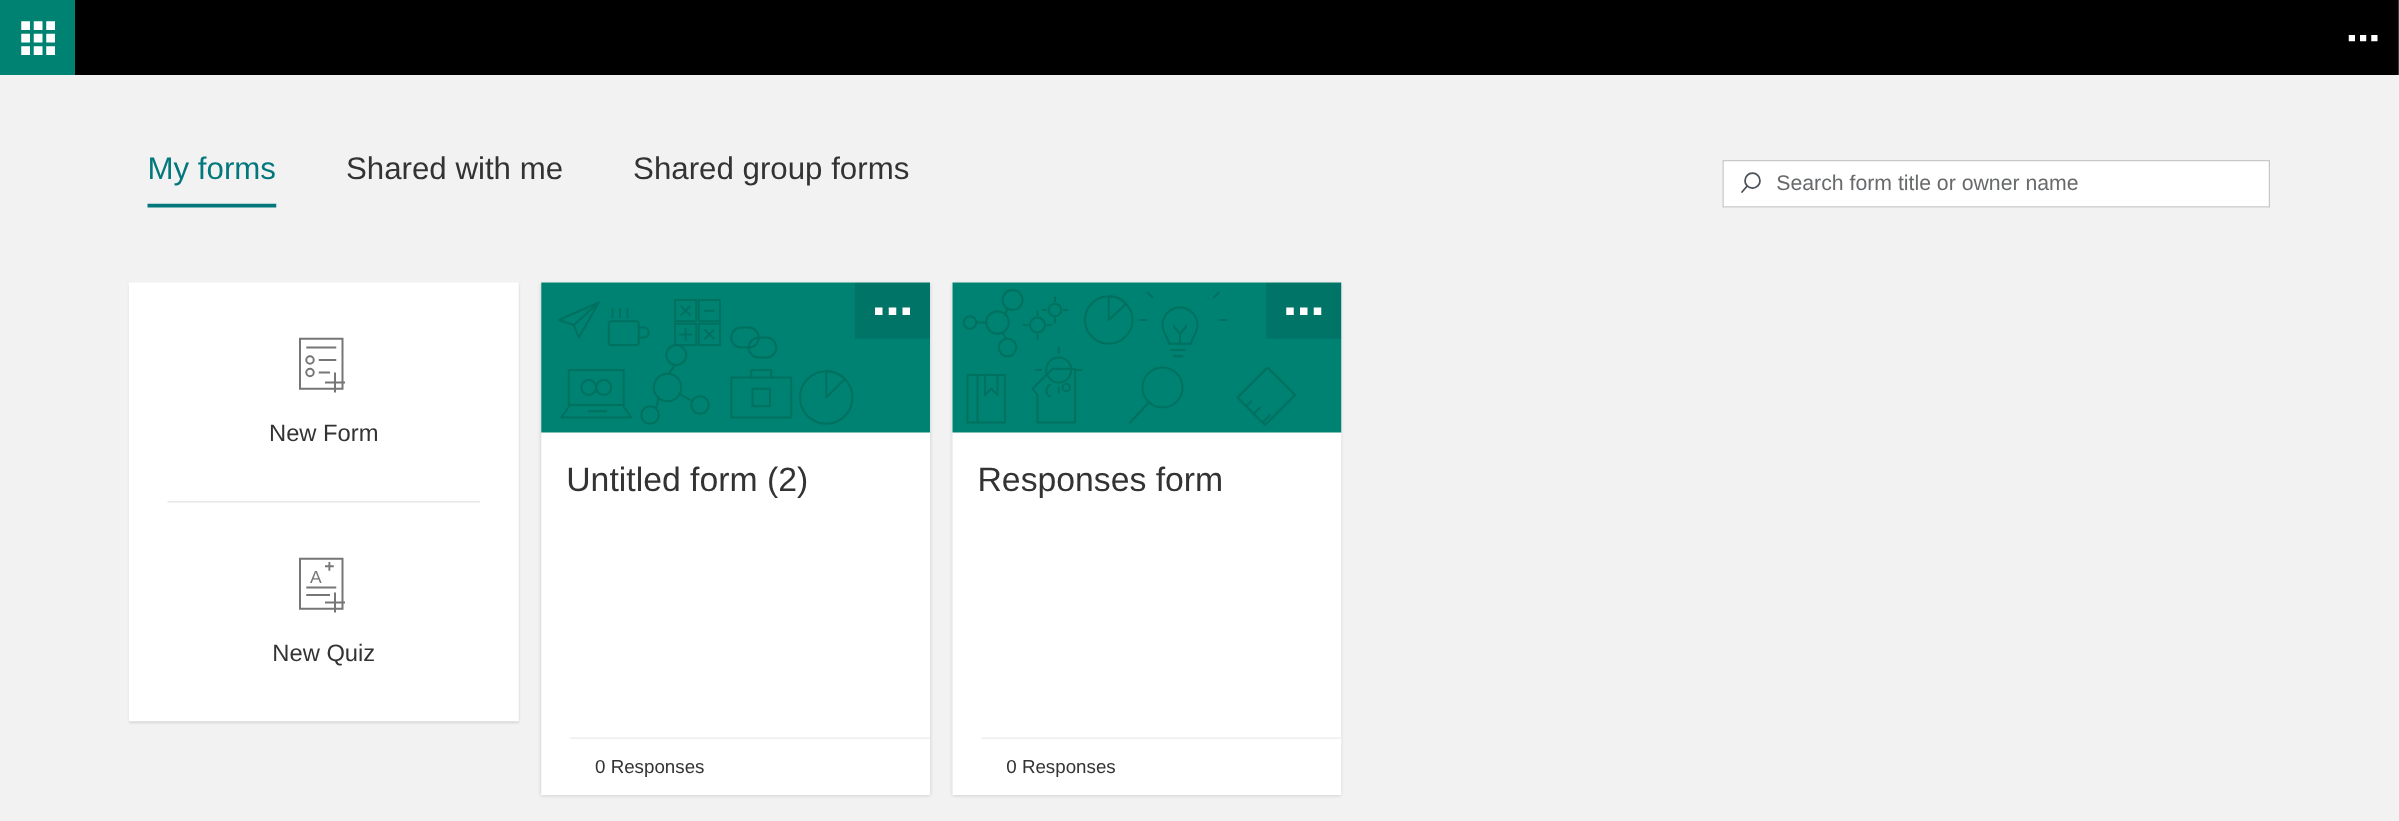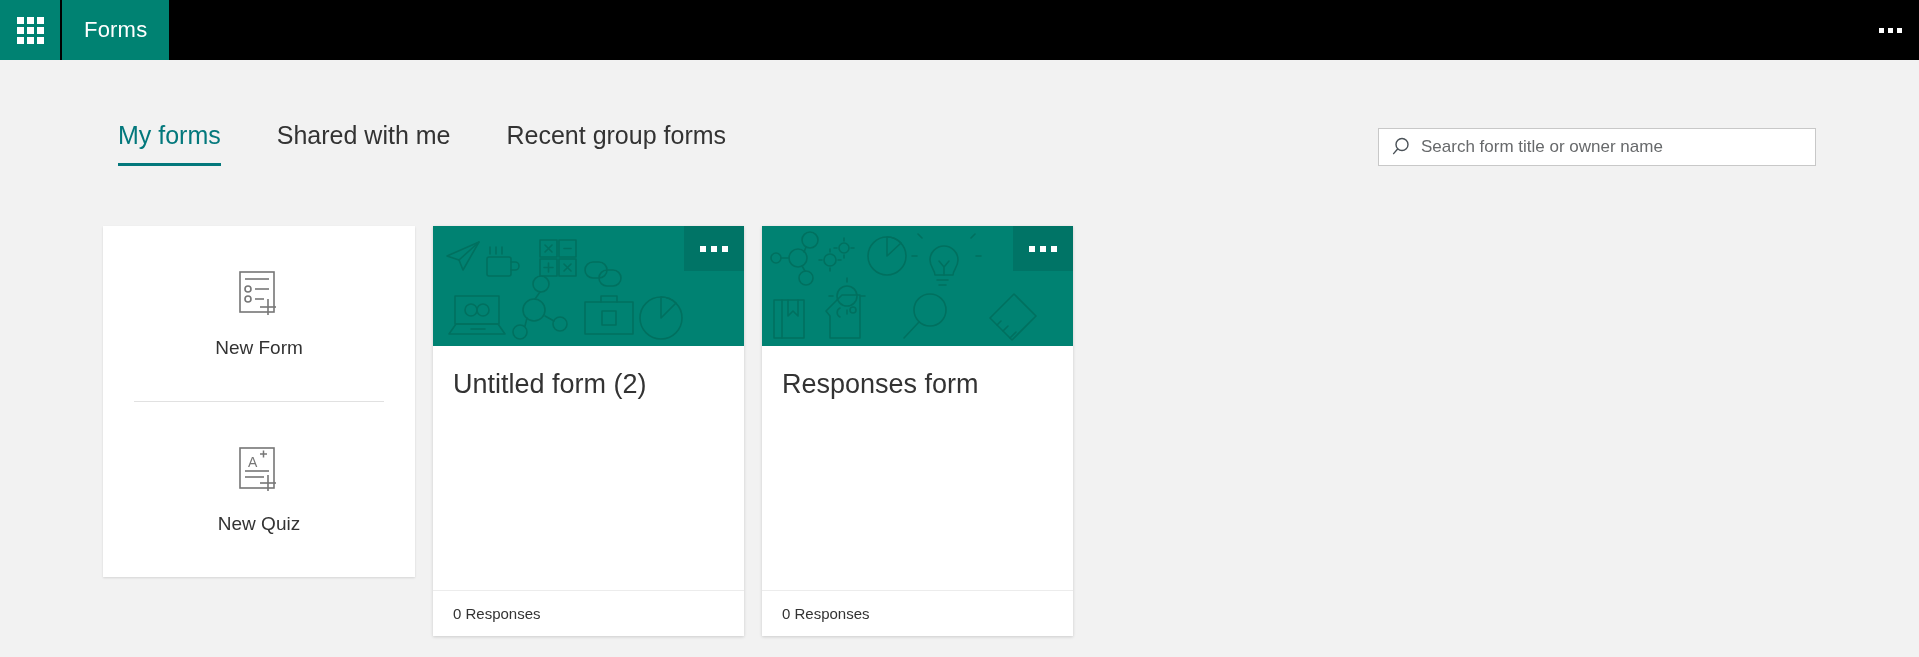--- a/index.html
+++ b/index.html
@@ -153,20 +153,21 @@
   .card-body { flex: 1 1 auto; padding: 22px 20px 0 20px; }
   .card-title {
     font-size: 27px; color: #333333; font-weight: 400; line-height: 1.2;
     word-break: break-word;
   }
   .card-foot {
     flex: none; height: 46px;
     border-top: 1px solid #ececec;
     display: flex; align-items: center;
     padding: 0 20px;
+    margin-left: 23px;
   }
   .card-foot span { font-size: 15px; color: #333333; }
 </style>
 </head>
 <body>
 
 <div id="suite-bar">
 
   <div id="waffle-button">
     <div id="waffle-grid">
@@ -175,44 +176,41 @@
         <i></i>
         <i></i>
         <i></i>
         <i></i>
         <i></i>
         <i></i>
         <i></i>
     </div>
   </div>
 
-  <div id="app-name-button">
-    <span>Forms</span>
-  </div>
 
   <div id="suite-overflow">
     <span class="dots">
         <i></i>
         <i></i>
         <i></i>
       </span>
   </div>
 </div>
 
 <div id="toolbar-row">
 
   <div id="tabs">
     <div class="tab active">
       <span>My forms</span>
     </div>
     <div class="tab">
       <span>Shared with me</span>
     </div>
     <div class="tab">
-      <span>Recent group forms</span>
+      <span>Shared group forms</span>
     </div>
   </div>
 
   <div id="search-box">
     <svg id="search-icon" viewBox="0 0 26 26">
       <circle cx="11" cy="10.5" r="6" fill="none" stroke="#4a5157" stroke-width="1.4"></circle>
       <line x1="6.4" y1="15.2" x2="2.6" y2="19.6" stroke="#4a5157" stroke-width="1.4" stroke-linecap="round"></line>
     </svg>
     <input id="search-input" type="text" placeholder="Search form title or owner name" style="">
   </div>

